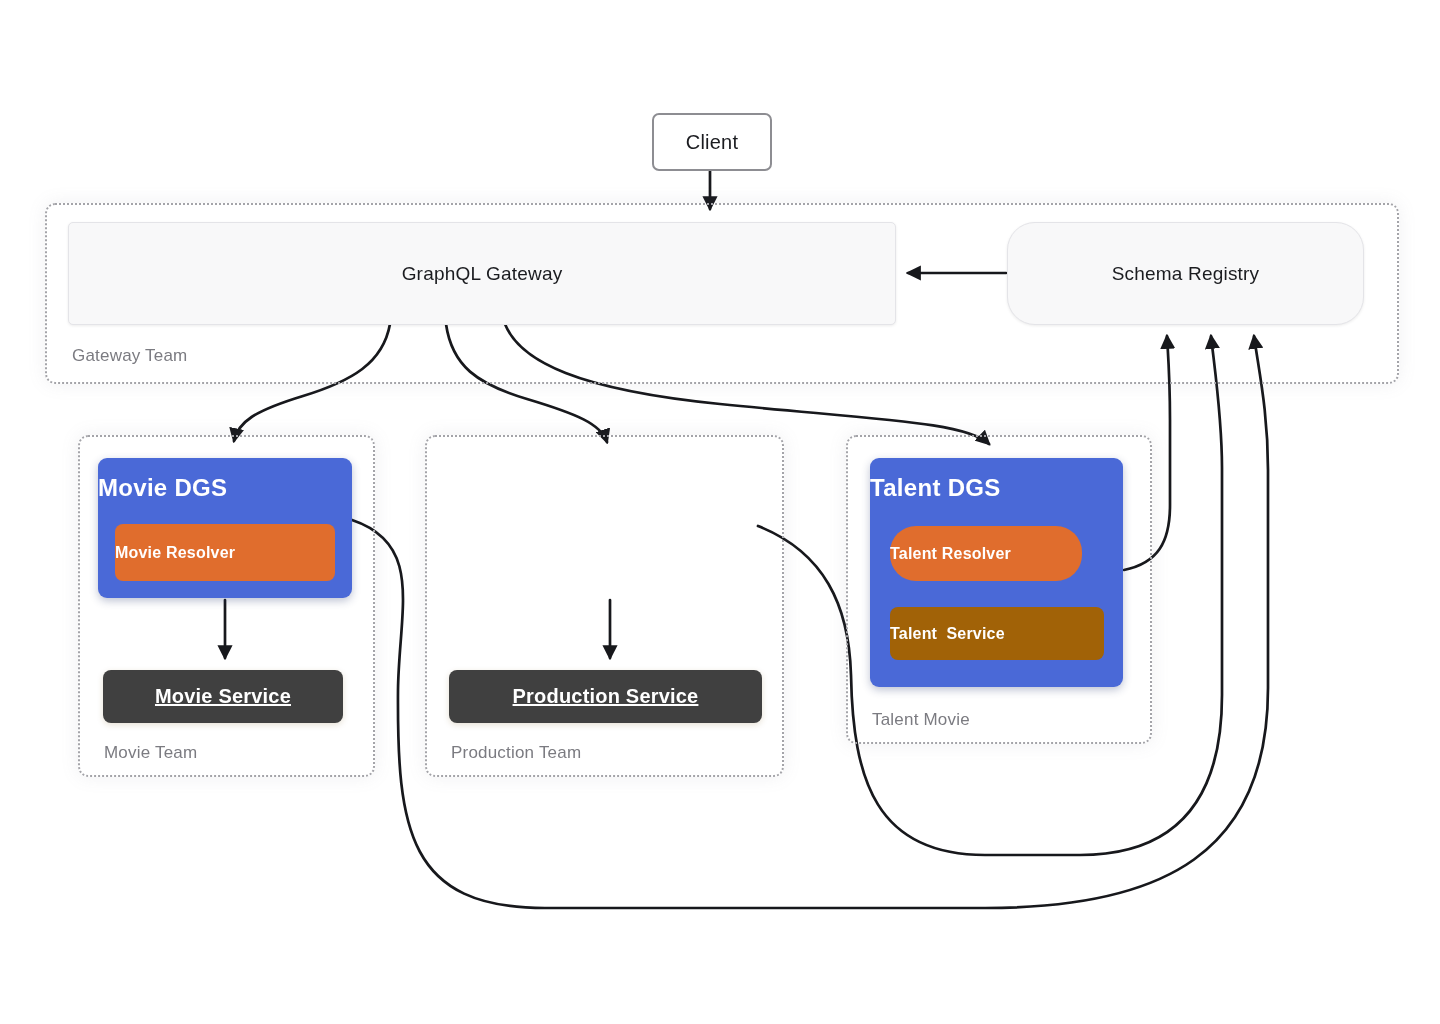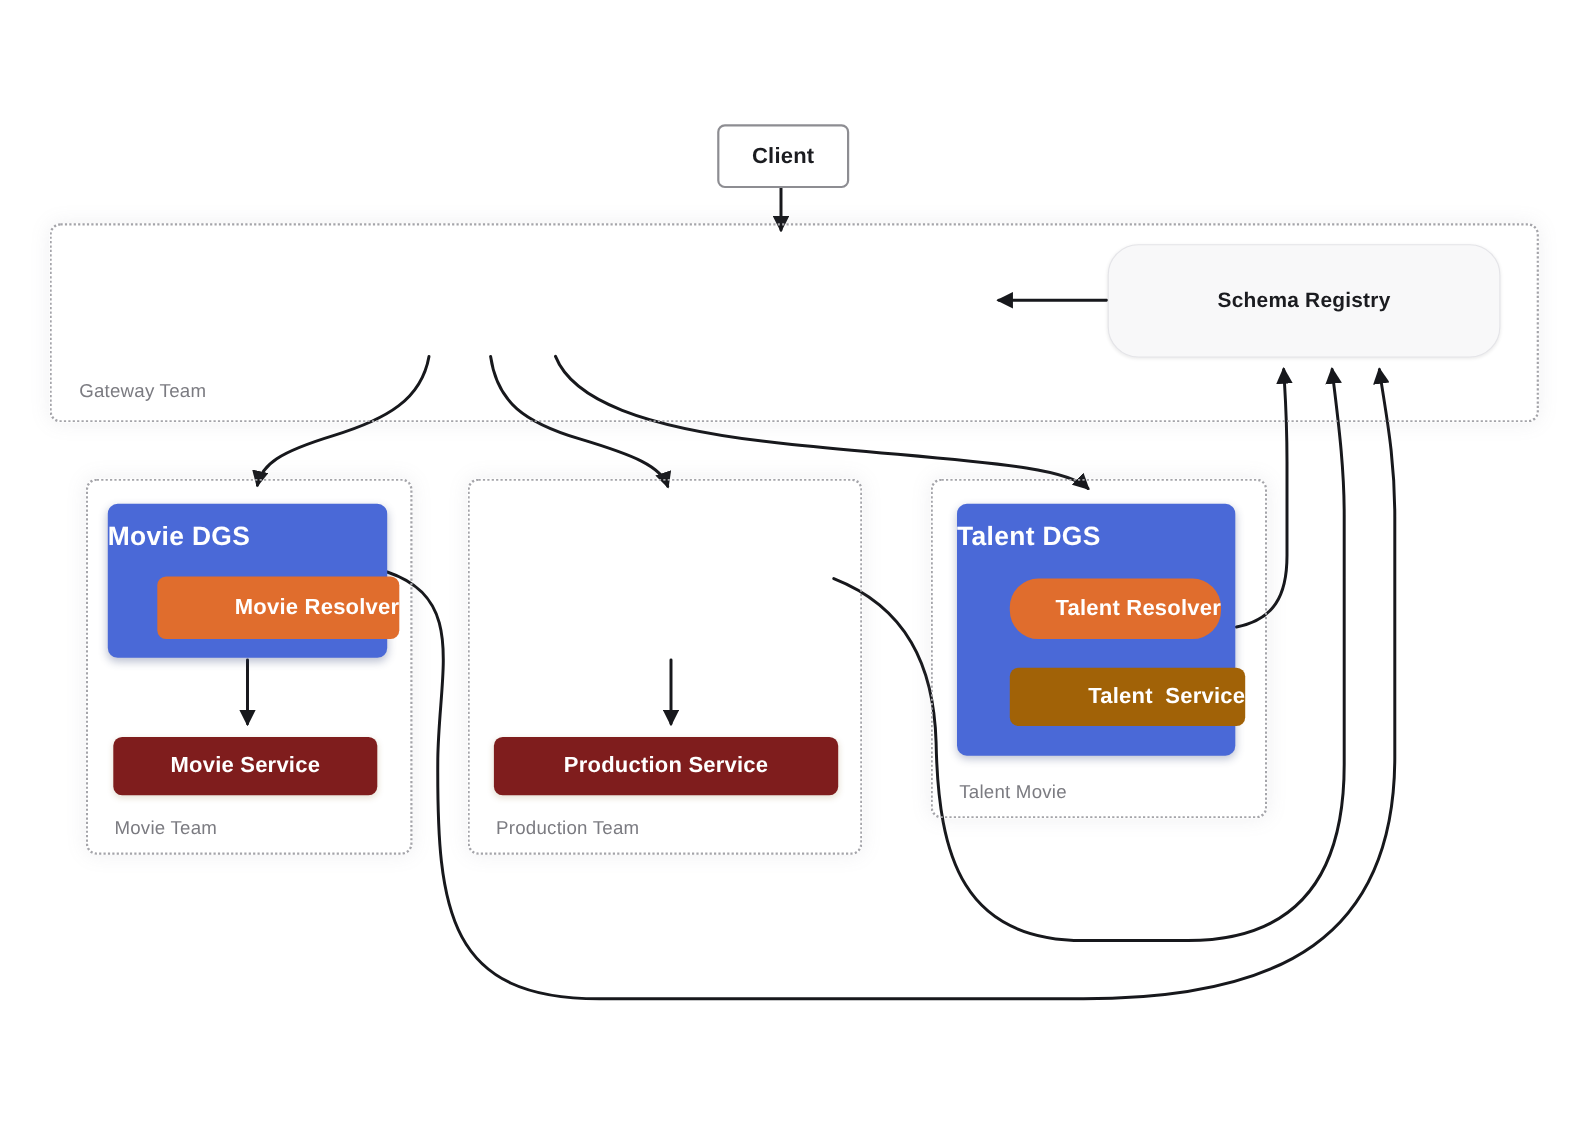--- a/index.html
+++ b/index.html
@@ -15,21 +15,21 @@
   #edges { position: absolute; left: 0; top: 0; width: 1440px; height: 1024px; }
 
   
   .plain-node {
     position: absolute;
     background: #f8f8f9;
     border: 1px solid #e4e4e8;
     border-radius: 5px;
     box-shadow: 0 1px 3px rgba(0,0,0,0.08);
     display: flex; align-items: center; justify-content: center;
-    font-weight: bold; font-size: 19px; letter-spacing: 0.2px;
+    font-weight: normal; font-size: 19px; letter-spacing: 0.2px;
   }
   .client-node {
     background: #ffffff;
     border: 2px solid #8d8d92;
     border-radius: 7px;
     box-shadow: none;
     font-size: 20px;
   }
 
   
@@ -58,39 +58,39 @@
   }
   .dgs-title {
     position: absolute; left: 0; right: 0; top: 16px;
     text-align: left;
     color: #ffffff; font-weight: bold; font-size: 24px;
     letter-spacing: 0.3px;
   }
   .inner {
     position: absolute;
     border-radius: 8px;
-    display: flex; align-items: center; justify-content: flex-end;
-    color: #ffffff; font-weight: bold; font-size: 20px;
+    display: flex; align-items: center; justify-content: flex-start;
+    color: #ffffff; font-weight: bold; font-size: 16px;
     white-space: pre;
     letter-spacing: 0.2px;
-    margin-left: 28px;
   }
   .resolver { background: #e06d2d; }
   .svc      { background: #a16207; }
 
   
   .service-node {
     position: absolute;
-    background: #7f1d1d;
+    background: #404040;
     border-radius: 8px;
     box-shadow: 0 2px 6px rgba(120,90,20,0.18);
     display: flex; align-items: center; justify-content: center;
     color: #ffffff; font-weight: bold; font-size: 20px;
     white-space: pre;
     letter-spacing: 0.2px;
+    text-decoration: underline;
   }
 </style>
 </head>
 <body>
 
 <div id="canvas">
 
   <svg id="edges" viewBox="0 0 1440 1024" xmlns="http://www.w3.org/2000/svg">
     <defs>
       <marker id="arw" viewBox="0 0 10 10" refX="8.5" refY="5" markerWidth="5.6" markerHeight="5.6" orient="auto-start-reverse">
@@ -112,20 +112,23 @@
   </svg>
 
   <div class="plain-node client-node" style="left:652px; top:113px; width:116px; height:54px;">
     <span>Client</span>
   </div>
 
   <div class="team" style="left:45px; top:203px; width:1350px; height:177px;">
     <span class="team-label" style="left:25px; bottom:16px;">Gateway Team</span>
   </div>
 
+  <div class="plain-node" style="left:68px; top:222px; width:826px; height:101px;">
+    <span>GraphQL Gateway</span>
+  </div>
 
   <div class="plain-node" style="left:1007px; top:222px; width:355px; height:101px;border-radius:28px;">
     <span>Schema Registry</span>
   </div>
 
   <div class="team" style="left:78px; top:435px; width:293px; height:338px;">
     <span class="team-label">Movie Team</span>
   </div>
   <div class="dgs" style="left:98px; top:458px; width:254px; height:140px;">
     <div class="dgs-title">Movie DGS</div>

